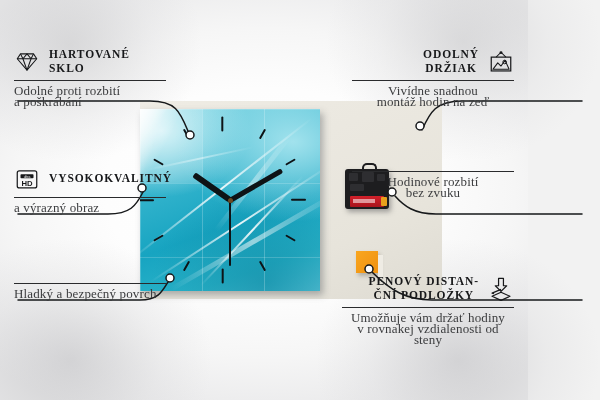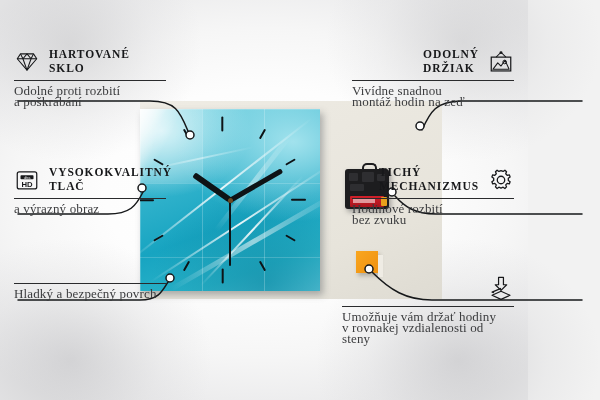--- a/index.html
+++ b/index.html
@@ -87,21 +87,21 @@
   .ttl{
     font-family:"Liberation Serif",serif;
     font-weight:700;font-size:11.5px;letter-spacing:.9px;
     color:#17181a;line-height:13.5px;text-transform:uppercase;
   }
   .rule{height:1px;background:#2a2b2d;margin:5px 0 4px;}
   .sub{
     font-family:"Liberation Serif",serif;
     font-size:13px;line-height:11.2px;color:#3b3c3e;letter-spacing:.15px;
   }
-  .callout.right .ttl,.callout.right .sub{text-align:left;}
+  .callout.right .ttl,.callout.right .sub{text-align:center;}
   .ico{width:26px;height:26px;flex:0 0 26px;display:block;}
 
   .c1{left:14px;top:48px;width:152px;}
   .c2{left:14px;top:166px;width:152px;}
   .c3{left:14px;top:278px;width:152px;}
   .c4{right:14px;top:48px;width:162px;}
   .c5{right:14px;top:166px;width:162px;}
   .c6{right:14px;top:275px;width:172px;}
 </style>
 </head>
@@ -211,21 +211,20 @@
   <div class="callout left c2">
     <div class="head">
       <svg class="ico" viewBox="0 0 32 32">
         <rect x="4" y="6" width="24" height="21" rx="2.5" fill="none" stroke="#17181a" stroke-width="1.5"></rect>
         <rect x="8" y="10" width="16" height="5" rx="1" fill="#17181a"></rect>
         <text x="16" y="14.3" text-anchor="middle" font-family="Liberation Sans, sans-serif" font-size="4.2" fill="#ffffff">ultra</text>
         <text x="16" y="24" text-anchor="middle" font-family="Liberation Sans, sans-serif" font-size="9.5" font-weight="bold" fill="#17181a">HD</text>
       </svg>
       <div>
         <div class="ttl">VYSOKOKVALITNÝ</div>
-        <div class="ttl">TLAČ</div>
       </div>
     </div>
     <div class="rule"></div>
     <div class="sub">a výrazný obraz</div>
   </div>
 
   <div class="callout left c3">
     <div class="rule"></div>
     <div class="sub">Hladký a bezpečný povrch</div>
     <div class="sub"></div>
@@ -244,39 +243,31 @@
         <path d="M6 25 L12 17 L16 21 L21 14 L26 25 Z" fill="none" stroke="#17181a" stroke-width="1.3" stroke-linejoin="round"></path>
         <circle cx="20.5" cy="16" r="2.2" fill="none" stroke="#17181a" stroke-width="1.2"></circle>
       </svg>
     </div>
     <div class="rule"></div>
     <div class="sub">Vivídne snadnou</div>
     <div class="sub">montáž hodin na zeď</div>
   </div>
 
   <div class="callout right c5">
-    <div class="head">
-      <div>
-        <div class="ttl">TICHÝ</div>
-        <div class="ttl">MECHANIZMUS</div>
-      </div>
-      <svg class="ico" viewBox="0 0 32 32">
-        <g fill="none" stroke="#17181a" stroke-width="1.6" stroke-linejoin="round">
-          <path d="M16 4.5 l2.6 1.0 2.2-1.6 2.0 2.0 -1.0 2.5 1.8 1.8 2.6-0.6 1.0 2.7 -2.2 1.6 0 2.6 2.2 1.6 -1.0 2.7 -2.6-0.6 -1.8 1.8 1.0 2.5 -2.0 2.0 -2.2-1.6 -2.6 1.0 -2.6-1.0 -2.2 1.6 -2.0-2.0 1.0-2.5 -1.8-1.8 -2.6 0.6 -1.0-2.7 2.2-1.6 0-2.6 -2.2-1.6 1.0-2.7 2.6 0.6 1.8-1.8 -1.0-2.5 2.0-2.0 2.2 1.6 Z"></path>
-          <circle cx="16" cy="16" r="4.6"></circle>
-        </g>
-      </svg>
-    </div>
     <div class="rule"></div>
     <div class="sub">Hodinové rozbití</div>
     <div class="sub">bez zvuku</div>
   </div>
 
   <div class="callout right c6">
     <div class="head">
+      <div>
+        <div class="ttl">PENOVÝ DISTAN-</div>
+        <div class="ttl">ČNÍ PODLOŽKY</div>
+      </div>
       <svg class="ico" viewBox="0 0 32 32">
         <g fill="none" stroke="#17181a" stroke-width="1.5" stroke-linejoin="round">
           <path d="M13 3 h6 v9 h4 l-7 7 -7-7 h4 Z"></path>
           <path d="M16 20 L5 25 L16 30 L27 25 Z"></path>
           <path d="M7.5 21.8 L5 21 L16 16.5"></path>
         </g>
       </svg>
     </div>
     <div class="rule"></div>
     <div class="sub">Umožňuje vám držať hodiny</div>

